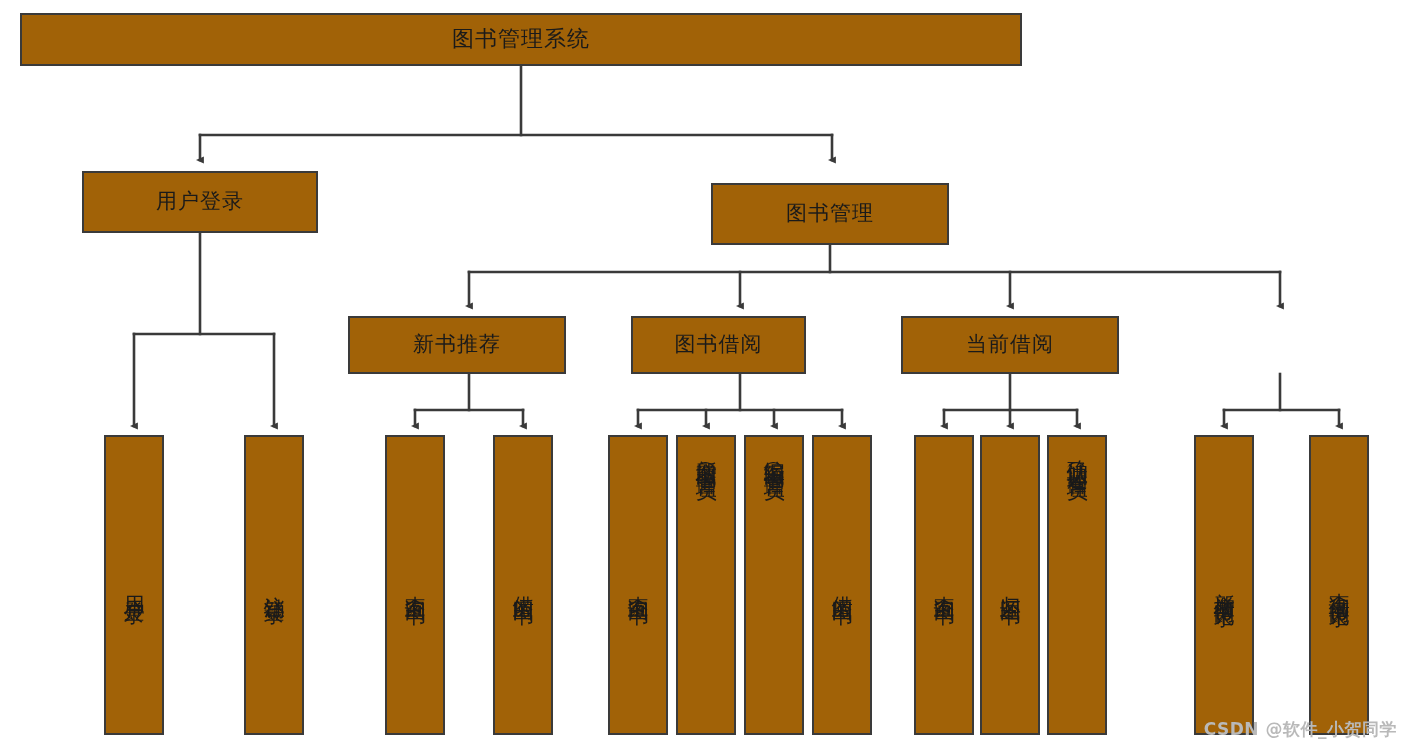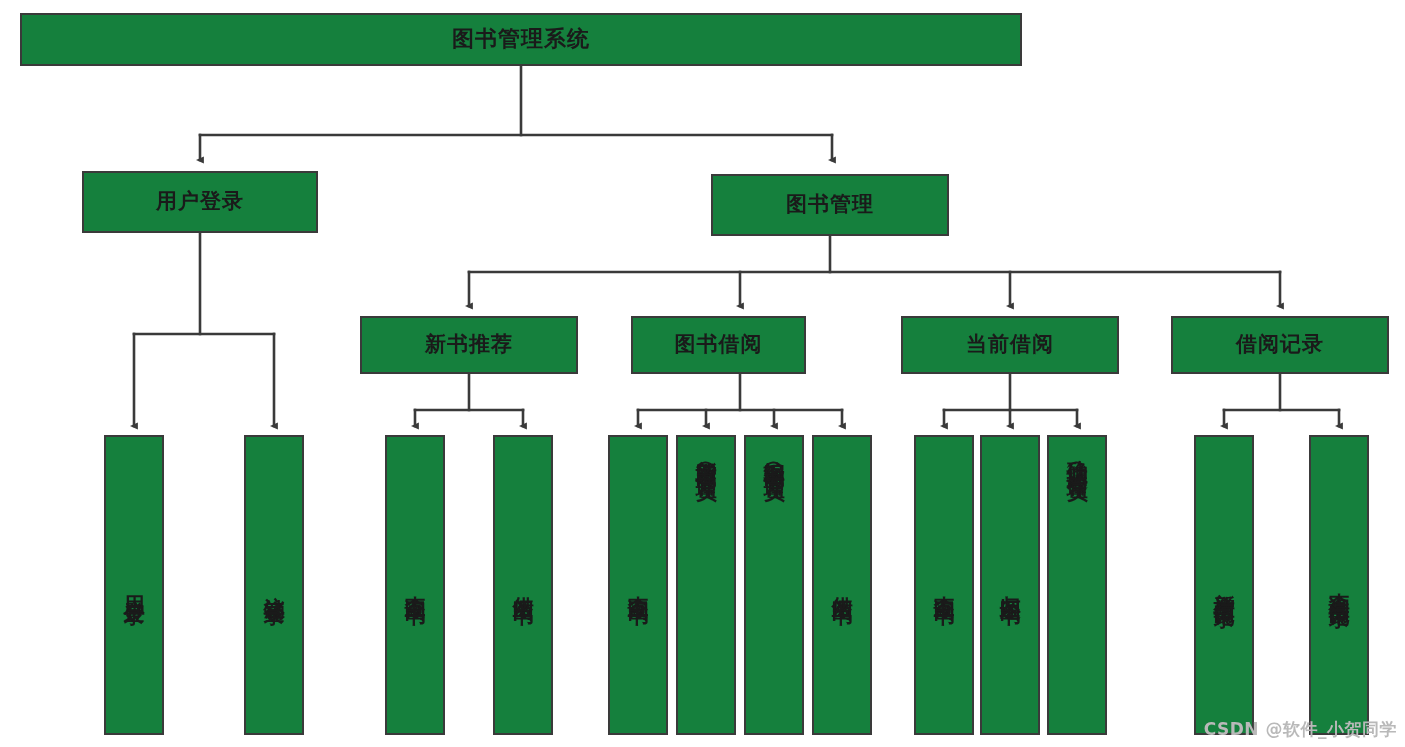--- a/index.html
+++ b/index.html
@@ -20,26 +20,25 @@
     left: 0;
     top: 0;
     width: 1405px;
     height: 747px;
     pointer-events: none;
   }
   .node {
     position: absolute;
     box-sizing: border-box;
     border: 2.5px solid #3a3a3a;
-    background: #15803d;
+    background: #a16207;
     display: flex;
     align-items: center;
     justify-content: center;
     color: #1a1a1a;
-    font-weight: bold;
   }
   .node.horiz {
     font-size: 21px;
     letter-spacing: 1px;
     line-height: 1.1;
   }
   .node.root {
     font-size: 22px;
   }
   
@@ -132,39 +131,36 @@
   </svg>
 
   <div class="node horiz root" style="left:20px; top:13px; width:1002px; height:53px;">
     <span>图书管理系统</span>
   </div>
 
   <div class="node horiz" style="left:82px; top:171px; width:236px; height:62px;">
     <span>用户登录</span>
   </div>
 
-  <div class="node horiz" style="left:711px; top:174px; width:238px; height:62px;">
+  <div class="node horiz" style="left:711px; top:183px; width:238px; height:62px;">
     <span>图书管理</span>
   </div>
 
-  <div class="node horiz" style="left:360px; top:316px; width:218px; height:58px;">
+  <div class="node horiz" style="left:348px; top:316px; width:218px; height:58px;">
     <span>新书推荐</span>
   </div>
 
   <div class="node horiz" style="left:631px; top:316px; width:175px; height:58px;">
     <span>图书借阅</span>
   </div>
 
   <div class="node horiz" style="left:901px; top:316px; width:218px; height:58px;">
     <span>当前借阅</span>
   </div>
 
-  <div class="node horiz" style="left:1171px; top:316px; width:218px; height:58px;">
-    <span>借阅记录</span>
-  </div>
 
   <div class="node vert center" style="left:104px; top:435px; width:60px; height:300px;">
     <span class="vert-text">用户登录</span>
   </div>
 
   <div class="node vert center" style="left:244px; top:435px; width:60px; height:300px;">
     <span class="vert-text">注销登录</span>
   </div>
 
   <div class="node vert center" style="left:385px; top:435px; width:60px; height:300px;">

